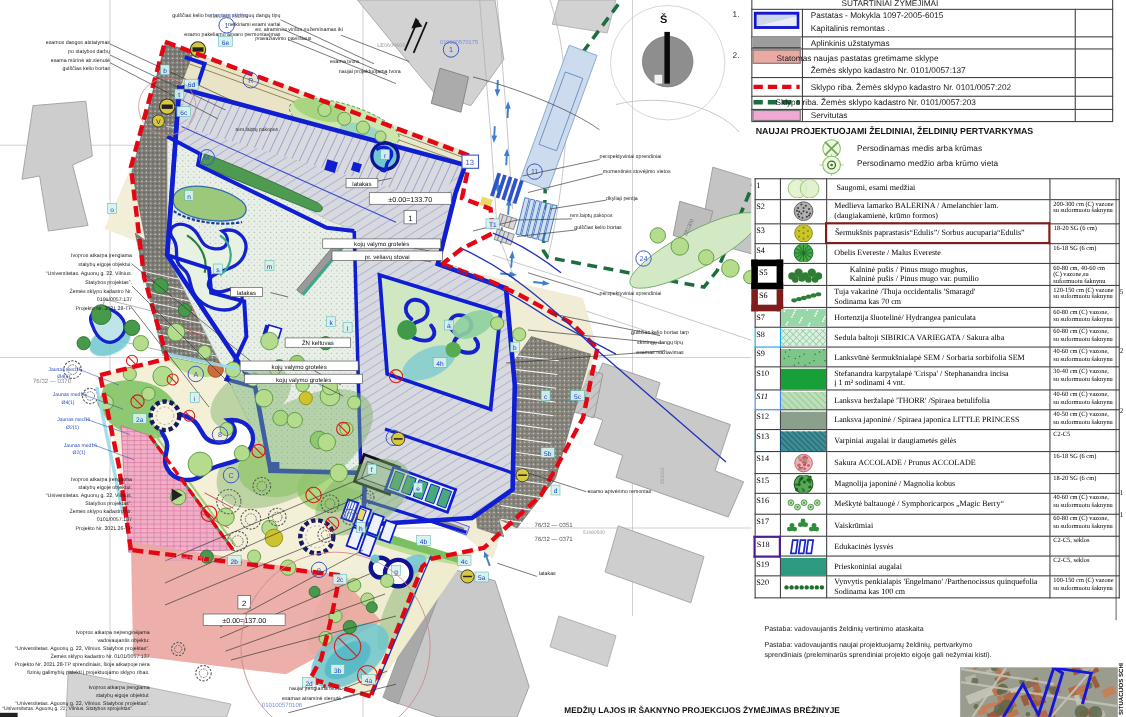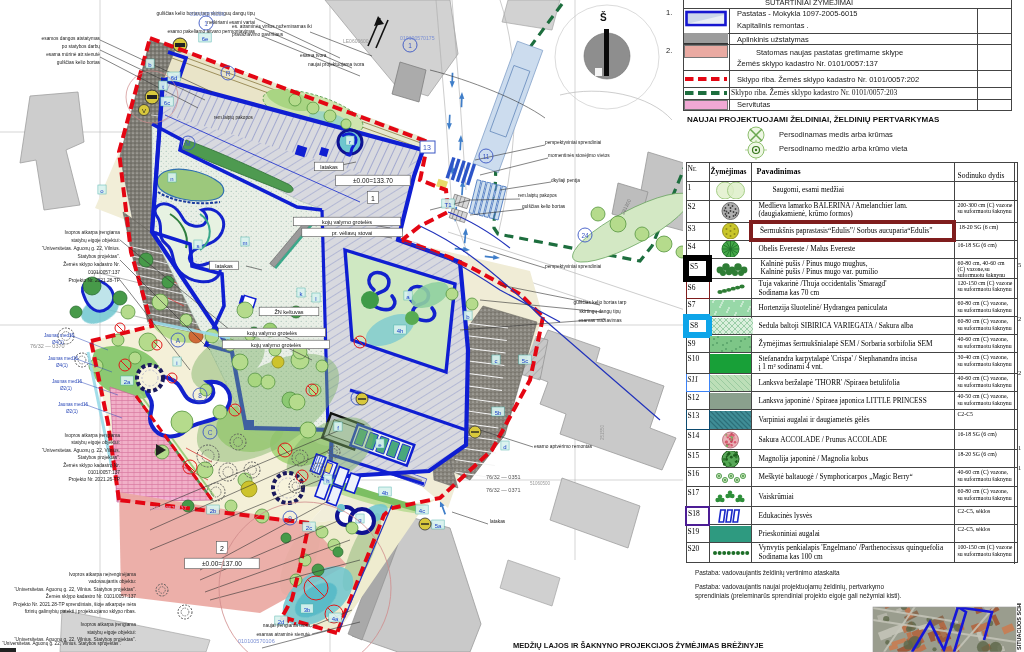--- a/index.html
+++ b/index.html
@@ -916,24 +916,24 @@
     </svg>
 
 <svg class="abs" style="left:684px;top:88px;" width="44" height="10">
       <line x1="1" y1="5" x2="43" y2="5" stroke="#1d6e3e" stroke-width="4" stroke-dasharray="8.5 4.5"></line>
     </svg>
 
 <div class="abs" style="left:684px;top:100px;width:44px;height:10px;background:#f0a8d4;border:0.5px solid #777;box-sizing:border-box;"></div>
 <div class="tx" style="left:737px;top:9px;font-size:7.5px;">Pastatas - Mokykla 1097-2005-6015</div>
 <div class="tx" style="left:737px;top:21px;font-size:7.5px;">Kapitalinis remontas .</div>
 <div class="tx" style="left:737px;top:35px;font-size:7.5px;">Aplinkinis užstatymas</div>
-<div class="tx" style="left:756px;top:48px;font-size:7.5px;">Statomas naujas pastatas gretimame sklype</div>
+<div class="tx" style="left:706px;top:48px;font-size:7.5px;">Statomas naujas pastatas gretimame sklype</div>
 <div class="tx" style="left:737px;top:59px;font-size:7.5px;">Žemės sklypo kadastro Nr. 0101/0057:137</div>
 <div class="tx" style="left:737px;top:75px;font-size:7.5px;">Sklypo riba. Žemės sklypo kadastro Nr. 0101/0057:202</div>
-<div class="tx" style="left:731px;top:88px;font-size:7.5px;font-family:Liberation Serif, serif;">Sklypo riba. Žemės sklypo kadastro Nr. 0101/0057:203</div>
+<div class="tx" style="left:705px;top:88px;font-size:7.5px;">Sklypo riba. Žemės sklypo kadastro Nr. 0101/0057:203</div>
 <div class="tx" style="left:737px;top:100px;font-size:7.5px;">Servitutas</div>
 
 <div class="tx" style="left:666px;top:8px;font-size:7.5px;">1.</div>
 <div class="tx" style="left:666px;top:46px;font-size:7.5px;">2.</div>
 
 <div class="tx" style="left:687px;top:115px;font-size:8px;font-weight:bold;color:#111;">NAUJAI PROJEKTUOJAMI ŽELDINIAI, ŽELDINIŲ PERTVARKYMAS</div>
 
 <svg class="abs" style="left:740px;top:126px;" width="36" height="34">
 <circle cx="16" cy="9" r="8" fill="#eef7e4" stroke="#8fbf6f" stroke-width="1"></circle>
 <path d="M10,3 L22,15 M22,3 L10,15" stroke="#6aa84f" stroke-width="1.5"></path>
@@ -948,35 +948,29 @@
 
 <div class="abs" style="left:683px;top:161.5px;width:331px;">
 <table style="width:331px;table-layout:fixed;font-family:'Liberation Serif',serif;">
 <colgroup>
           <col style="width:23px">
           <col style="width:42px">
           <col style="width:203px">
           <col style="width:63px">
         </colgroup>
 <tbody>
-          <tr style="height:19px">
-            <td style="border:1px solid #444;font-size:7.5px;padding-left:1px;vertical-align:top;">Nr.</td>
-            <td style="border:1px solid #444;font-size:7.5px;font-weight:bold;padding-left:1px;vertical-align:middle;">Žymėjimas</td>
-            <td style="border:1px solid #444;font-size:8px;font-weight:bold;padding-left:5px;vertical-align:middle;">Pavadinimas</td>
-            <td style="border:1px solid #444;font-size:7.5px;padding-left:3px;vertical-align:bottom;">Sodinuko dydis</td>
-          </tr>
 <tr style="height:19px">
             <td style="border:1px solid #444;font-size:7.5px;padding-left:1px;vertical-align:top;">1</td>
             <td style="border:1px solid #444;padding:0;vertical-align:middle;">
               <svg width="41" height="17" style="display:block;margin:0 auto;">
                 <circle cx="15" cy="8.5" r="8.5" fill="#e6f2d4" stroke="#9cc87c" stroke-width="0.9"></circle>
                 <circle cx="26" cy="8.5" r="8.5" fill="#ddeec8" stroke="#9cc87c" stroke-width="0.9" fill-opacity="0.85"></circle>
               </svg>
             </td>
-            <td style="border:1px solid #444;font-size:7.3px;line-height:8.6px;padding-left:21px;vertical-align:middle;">Saugomi, esami medžiai</td>
+            <td style="border:1px solid #444;font-size:7.3px;line-height:8.6px;padding-left:9px;vertical-align:middle;">Saugomi, esami medžiai</td>
             <td style="border:1px solid #444;font-size:5.8px;line-height:6.2px;padding:1px 0 0 3px;vertical-align:top;"></td>
           </tr>
 <tr style="height:22px">
             <td style="border:1px solid #444;font-size:7.5px;padding-left:1px;vertical-align:top;">S2</td>
             <td style="border:1px solid #444;padding:0;vertical-align:middle;">
               <svg width="41" height="20" style="display:block;margin:0 auto;">
                 <circle cx="20.5" cy="10.0" r="8.5" fill="#b0b0b0" stroke="#555" stroke-width="0.8"></circle>
                 <circle cx="15.5" cy="7.0" r="0.9" fill="#3c3c3c"></circle>
                 <circle cx="18.5" cy="4.0" r="0.9" fill="#3c3c3c"></circle>
                 <circle cx="22.5" cy="5.0" r="0.9" fill="#3c3c3c"></circle>
@@ -1005,21 +999,21 @@
                 <circle cx="20.5" cy="8.0" r="8" fill="#c9c62a" stroke="#8f8a1a" stroke-width="0.9"></circle>
                 <circle cx="16.5" cy="6.0" r="1" fill="#8f8a1a"></circle>
                 <circle cx="20.5" cy="3.0" r="1" fill="#8f8a1a"></circle>
                 <circle cx="24.5" cy="6.0" r="1" fill="#8f8a1a"></circle>
                 <circle cx="24.5" cy="11.0" r="1" fill="#8f8a1a"></circle>
                 <circle cx="20.5" cy="13.0" r="1" fill="#8f8a1a"></circle>
                 <circle cx="16.5" cy="11.0" r="1" fill="#8f8a1a"></circle>
                 <circle cx="20.5" cy="8.0" r="1" fill="#8f8a1a"></circle>
               </svg>
             </td>
-            <td style="border:4px solid #7f1d1d;font-size:7.3px;line-height:8.6px;padding-left:7px;vertical-align:middle;">Šermukšnis paprastasis“Edulis”/ Sorbus aucuparia“Edulis”</td>
+            <td style="border:2px solid #7f1d1d;font-size:7.3px;line-height:8.6px;padding-left:7px;vertical-align:middle;">Šermukšnis paprastasis“Edulis”/ Sorbus aucuparia“Edulis”</td>
             <td style="border:1px solid #444;font-size:5.8px;line-height:6.2px;padding:1px 0 0 3px;vertical-align:top;">18-20 SG (6 cm)</td>
           </tr>
 <tr style="height:18px">
             <td style="border:1px solid #444;font-size:7.5px;padding-left:1px;vertical-align:top;">S4</td>
             <td style="border:1px solid #444;padding:0;vertical-align:middle;">
               <svg width="41" height="16" style="display:block;margin:0 auto;">
                 <circle cx="20.5" cy="8.0" r="8.5" fill="#44a848" stroke="#1d6e28" stroke-width="0.9"></circle>
                 <line x1="20.5" y1="8.0" x2="28.5" y2="8.0" stroke="#1d6e28" stroke-width="0.8"></line>
                 <line x1="20.5" y1="8.0" x2="27.4" y2="12.0" stroke="#1d6e28" stroke-width="0.8"></line>
                 <line x1="20.5" y1="8.0" x2="24.5" y2="14.9" stroke="#1d6e28" stroke-width="0.8"></line>
@@ -1045,25 +1039,25 @@
                 <circle cx="14" cy="7" r="3.8" fill="#2e7d35"></circle>
                 <circle cx="20" cy="10" r="3.4" fill="#2e7d35"></circle>
                 <circle cx="26" cy="7" r="3.8" fill="#2e7d35"></circle>
                 <circle cx="32" cy="10" r="3.4" fill="#2e7d35"></circle>
                 <circle cx="11" cy="13" r="3" fill="#2e7d35"></circle>
                 <circle cx="23" cy="13" r="3" fill="#2e7d35"></circle>
                 <circle cx="29" cy="13" r="3" fill="#2e7d35"></circle>
                 <circle cx="17" cy="12" r="3.2" fill="#2e7d35"></circle>
               </svg>
             </td>
-            <td style="border:1px solid #444;font-size:7.3px;line-height:8.6px;padding-left:9px;vertical-align:middle;">Kalninė pušis / Pinus mugo mughus,<br>Kalninė pušis / Pinus mugo var. pumilio</td>
+            <td style="border:1px solid #444;font-size:7.3px;line-height:8.6px;padding-left:21px;vertical-align:middle;">Kalninė pušis / Pinus mugo mughus,<br>Kalninė pušis / Pinus mugo var. pumilio</td>
             <td style="border:1px solid #444;font-size:5.8px;line-height:6.2px;padding:1px 0 0 3px;vertical-align:top;">60-80 cm, 40-60 cm<br>(C) vazone,su<br>suformuotu šaknynu</td>
           </tr>
 <tr style="height:20px">
-            <td style="border:1px solid #7f1d1d;font-size:7.5px;padding-left:1px;vertical-align:top;">S6</td>
+            <td style="border:6px solid #7f1d1d;font-size:7.5px;padding-left:1px;vertical-align:top;">S6</td>
             <td style="border:1px solid #444;padding:0;vertical-align:middle;">
               <svg width="41" height="18" style="display:block;margin:0 auto;">
                 <ellipse cx="10.0" cy="12.0" rx="2.6" ry="1.9" fill="#2e7d35"></ellipse>
                 <ellipse cx="14.4" cy="10.9" rx="2.6" ry="1.9" fill="#2e7d35"></ellipse>
                 <ellipse cx="18.8" cy="9.8" rx="2.6" ry="1.9" fill="#2e7d35"></ellipse>
                 <ellipse cx="23.2" cy="8.7" rx="2.6" ry="1.9" fill="#2e7d35"></ellipse>
                 <ellipse cx="27.6" cy="7.6" rx="2.6" ry="1.9" fill="#2e7d35"></ellipse>
                 <ellipse cx="32.0" cy="6.5" rx="2.6" ry="1.9" fill="#2e7d35"></ellipse>
               </svg>
             </td>
@@ -1094,21 +1088,21 @@
                 <circle cx="33" cy="2" r="0.8" fill="#fff"></circle>
                 <circle cx="40" cy="7" r="0.8" fill="#fff"></circle>
                 <circle cx="6" cy="12" r="0.8" fill="#fff"></circle>
                 <circle cx="13" cy="1" r="0.8" fill="#fff"></circle>
               </svg>
             </td>
             <td style="border:1px solid #444;font-size:7.3px;line-height:8.6px;padding-left:7px;vertical-align:middle;">Hortenzija šluotelinė/ Hydrangea paniculata</td>
             <td style="border:1px solid #444;font-size:5.8px;line-height:6.2px;padding:1px 0 0 3px;vertical-align:top;">60-80 cm (C) vazone,<br>su suformuotu šaknynu</td>
           </tr>
 <tr style="height:18px">
-            <td style="border:6px solid #0ea5e9;font-size:7.5px;padding-left:1px;vertical-align:top;margin-top:32px;">S8</td>
+            <td style="border:1px solid #0ea5e9;font-size:7.5px;padding-left:1px;vertical-align:top;margin-top:32px;">S8</td>
             <td style="border:1px solid #444;padding:0;vertical-align:middle;">
               <svg width="41" height="16" style="display:block;margin:0 auto;">
                 <rect width="41" height="16" fill="#daefdd"></rect>
                 <line x1="-12" y1="0" x2="4" y2="16" stroke="#7fc090" stroke-width="0.7"></line>
                 <line x1="-12" y1="16" x2="4" y2="0" stroke="#7fc090" stroke-width="0.7"></line>
                 <line x1="-6" y1="0" x2="10" y2="16" stroke="#7fc090" stroke-width="0.7"></line>
                 <line x1="-6" y1="16" x2="10" y2="0" stroke="#7fc090" stroke-width="0.7"></line>
                 <line x1="0" y1="0" x2="16" y2="16" stroke="#7fc090" stroke-width="0.7"></line>
                 <line x1="0" y1="16" x2="16" y2="0" stroke="#7fc090" stroke-width="0.7"></line>
                 <line x1="6" y1="0" x2="22" y2="16" stroke="#7fc090" stroke-width="0.7"></line>
@@ -1148,21 +1142,21 @@
                 <circle cx="35" cy="3" r="0.7" fill="#2d7a4a"></circle>
                 <circle cx="3" cy="9" r="0.7" fill="#2d7a4a"></circle>
                 <circle cx="12" cy="15" r="0.7" fill="#2d7a4a"></circle>
                 <circle cx="21" cy="5" r="0.7" fill="#2d7a4a"></circle>
                 <circle cx="30" cy="11" r="0.7" fill="#2d7a4a"></circle>
                 <circle cx="39" cy="1" r="0.7" fill="#2d7a4a"></circle>
                 <circle cx="7" cy="7" r="0.7" fill="#2d7a4a"></circle>
                 <circle cx="16" cy="13" r="0.7" fill="#2d7a4a"></circle>
               </svg>
             </td>
-            <td style="border:1px solid #444;font-size:7.3px;line-height:8.6px;padding-left:7px;vertical-align:middle;">Žymėjimas šermukšnialapė SEM / Sorbaria sorbifolia SEM</td>
+            <td style="border:1px solid #444;font-size:7.3px;line-height:8.6px;padding-left:7px;vertical-align:middle;">Lanksvūnė šermukšnialapė SEM / Sorbaria sorbifolia SEM</td>
             <td style="border:1px solid #444;font-size:5.8px;line-height:6.2px;padding:1px 0 0 3px;vertical-align:top;">40-60 cm (C) vazone,<br>su suformuotu šaknynu</td>
           </tr>
 <tr style="height:21px">
             <td style="border:1px solid #444;font-size:7.5px;padding-left:1px;vertical-align:top;">S10</td>
             <td style="border:1px solid #444;padding:0;vertical-align:middle;">
               <svg width="41" height="19" style="display:block;margin:0 auto;">
                 <rect width="41" height="19" fill="#18a038"></rect>
               </svg>
             </td>
             <td style="border:1px solid #444;font-size:7.3px;line-height:8.6px;padding-left:7px;vertical-align:middle;">Stefanandra karpytalapė 'Crispa' / Stephanandra incisa<br>į 1 m² sodinami 4 vnt.</td>

